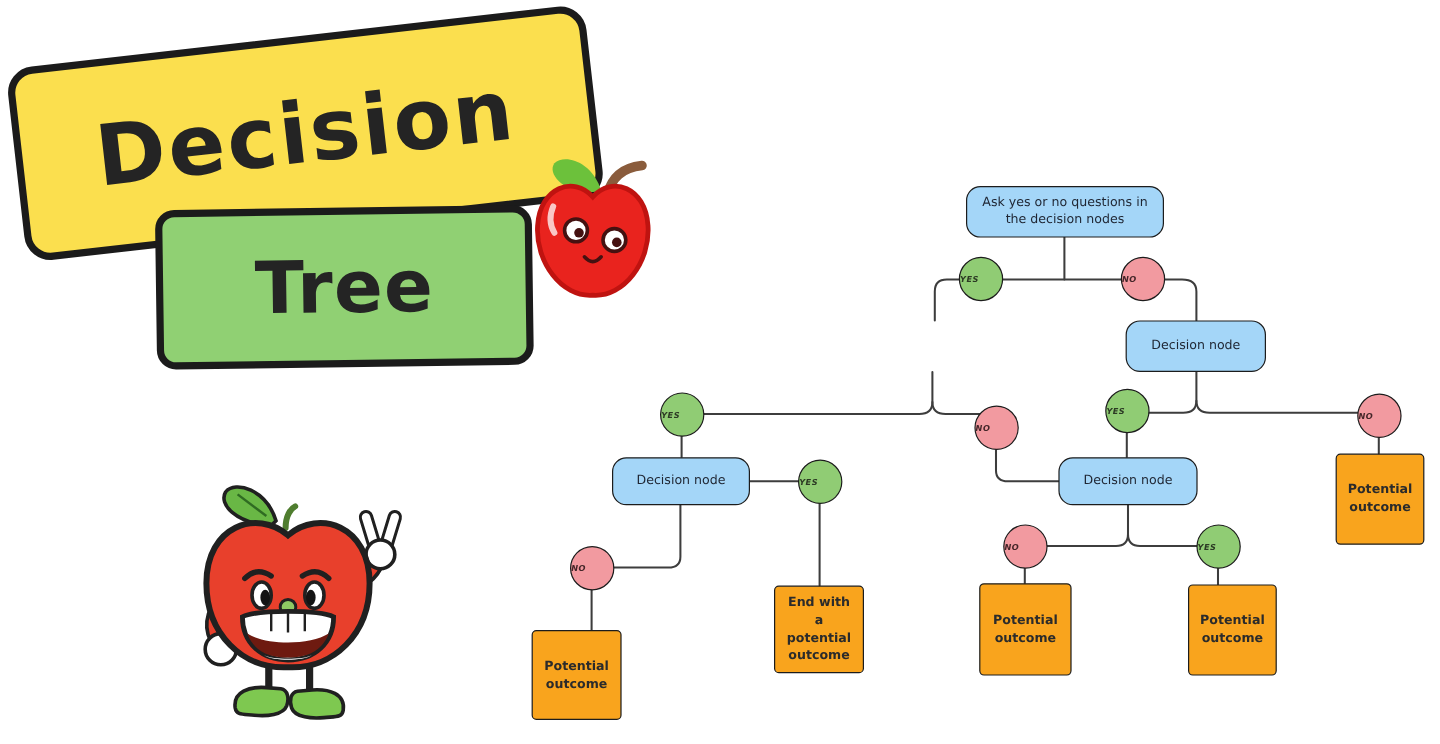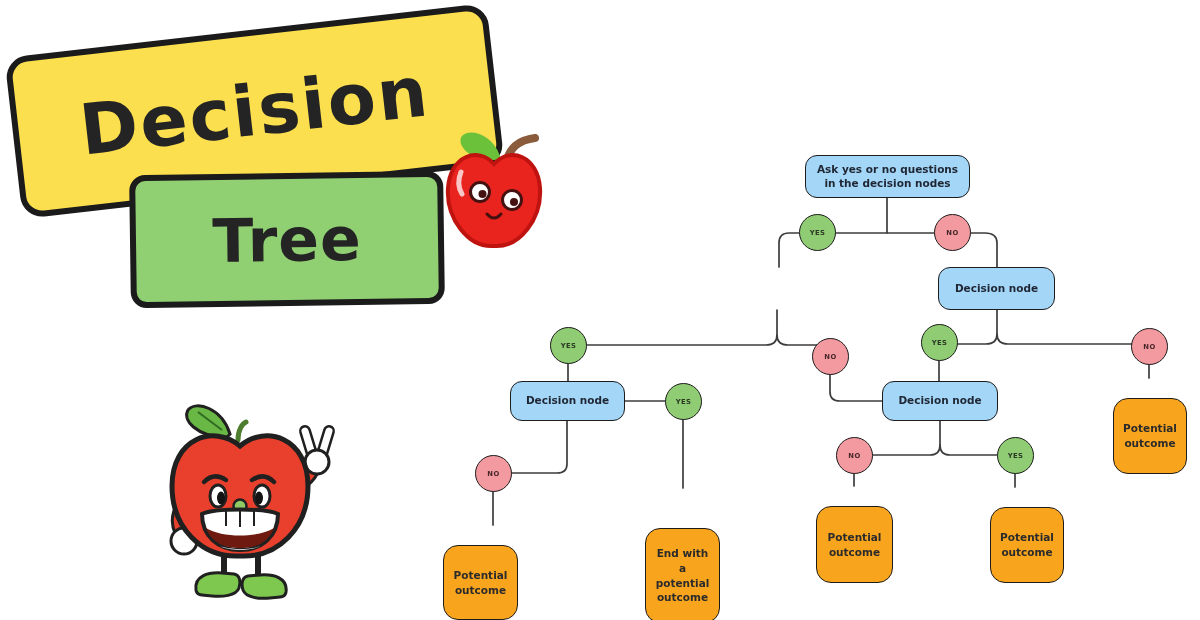--- a/index.html
+++ b/index.html
@@ -9,29 +9,29 @@
   }
   html,body{margin:0;padding:0;background:#fff;}
   body{width:1200px;height:620px;overflow:hidden;position:relative;
        font-family:"DejaVu Sans","Liberation Sans",sans-serif;}
   .stage{position:absolute;inset:0;width:1200px;height:620px;}
   svg.connectors{position:absolute;left:0;top:0;}
   svg.connectors path{stroke:var(--connector);stroke-width:1.7;fill:none;stroke-linecap:round;}
 
   .node{position:absolute;background:var(--node-fill);border:1.8px solid var(--outline);
         border-radius:12px;display:flex;align-items:center;justify-content:center;
-        text-align:center;color:#1f2633;font-weight:bold;font-size:10.5px;line-height:1.3;
+        text-align:center;color:#1f2633;font-weight:normal;font-size:10.5px;line-height:1.3;
         padding:2px 6px;box-sizing:border-box;}
   .outcome{position:absolute;background:var(--outcome-fill);border:1.8px solid var(--outline);
-        border-radius:15px;display:flex;align-items:center;justify-content:center;
+        border-radius:4px;display:flex;align-items:center;justify-content:center;
         text-align:center;color:#2b2b2b;font-weight:bold;font-size:10.5px;line-height:1.4;
-        padding:4px 22px;box-sizing:border-box;margin-top:20px;}
+        padding:4px 22px;box-sizing:border-box;}
   .badge{position:absolute;width:37px;height:37px;border-radius:50%;
-        border:1.7px solid var(--outline);display:flex;align-items:center;justify-content:center;
-        font-size:6.8px;font-weight:bold;letter-spacing:.4px;box-sizing:border-box;}
+        border:1.7px solid var(--outline);display:flex;align-items:center;
+        font-size:6.8px;font-weight:bold;letter-spacing:.4px;box-sizing:border-box;font-style:italic;}
   .badge.yes{background:var(--yes-fill);color:#2c3a24;}
   .badge.no{background:var(--no-fill);color:#452629;}
 
   .title-box{position:absolute;border:6px solid #1b1b1b;box-sizing:border-box;
         display:flex;align-items:center;justify-content:center;color:#242424;font-weight:800;}
   .title-yellow{left:12px;top:30px;width:485px;height:162px;background:var(--title-yellow);
         border-radius:22px;transform:rotate(-6.5deg);z-index:1;font-size:70px;letter-spacing:2px;}
   .title-green{left:130px;top:173px;width:314px;height:133px;background:var(--title-green);
         border-radius:16px;transform:rotate(-0.8deg);z-index:2;font-size:60px;letter-spacing:1px;}
   .illus{position:absolute;z-index:3;}
@@ -74,21 +74,21 @@
   <div class="node" style="left:882px;top:381px;width:116px;height:40px">
     <span>Decision node</span>
   </div>
 
   <div class="outcome" style="left:1113px;top:378px;width:74px;height:76px">
     <span>Potential outcome</span>
   </div>
   <div class="outcome" style="left:443px;top:525px;width:75px;height:75px">
     <span>Potential outcome</span>
   </div>
-  <div class="outcome" style="left:645px;top:508px;width:75px;height:95px">
+  <div class="outcome" style="left:645px;top:488px;width:75px;height:73px">
     <span>End with a potential outcome</span>
   </div>
   <div class="outcome" style="left:816px;top:486px;width:77px;height:77px">
     <span>Potential outcome</span>
   </div>
   <div class="outcome" style="left:990px;top:487px;width:74px;height:76px">
     <span>Potential outcome</span>
   </div>
 
   <div class="badge yes" style="left:799px;top:214px">

